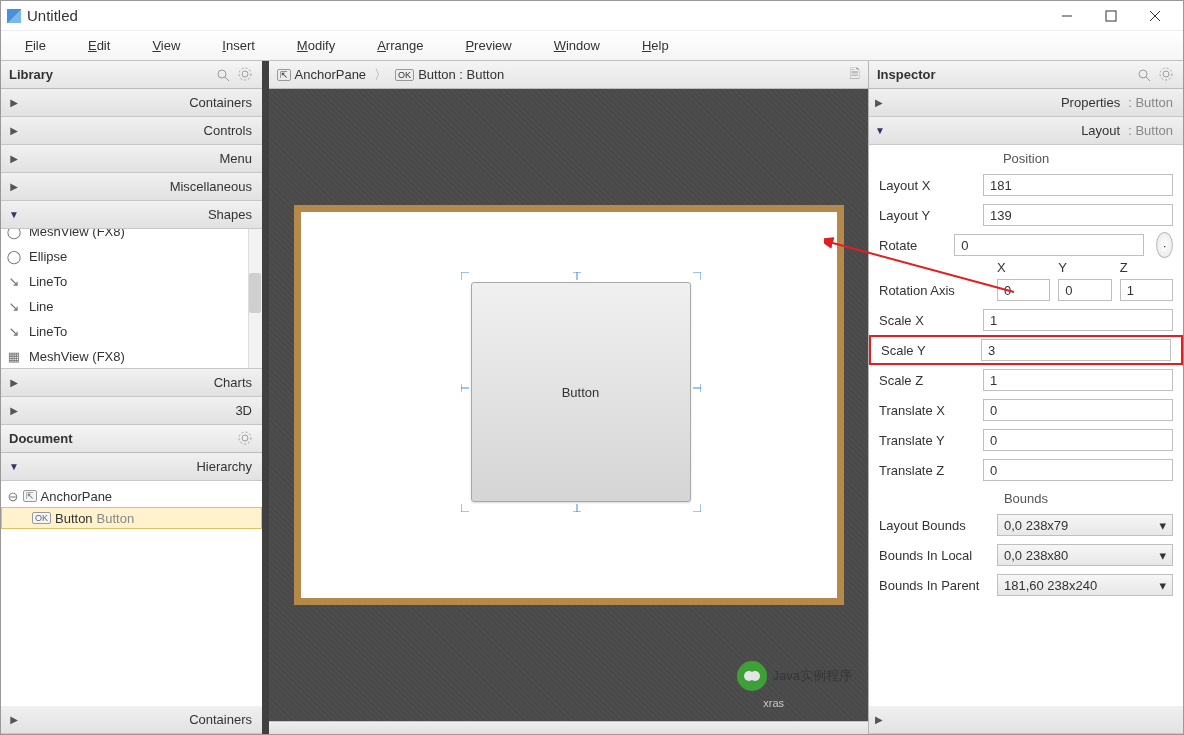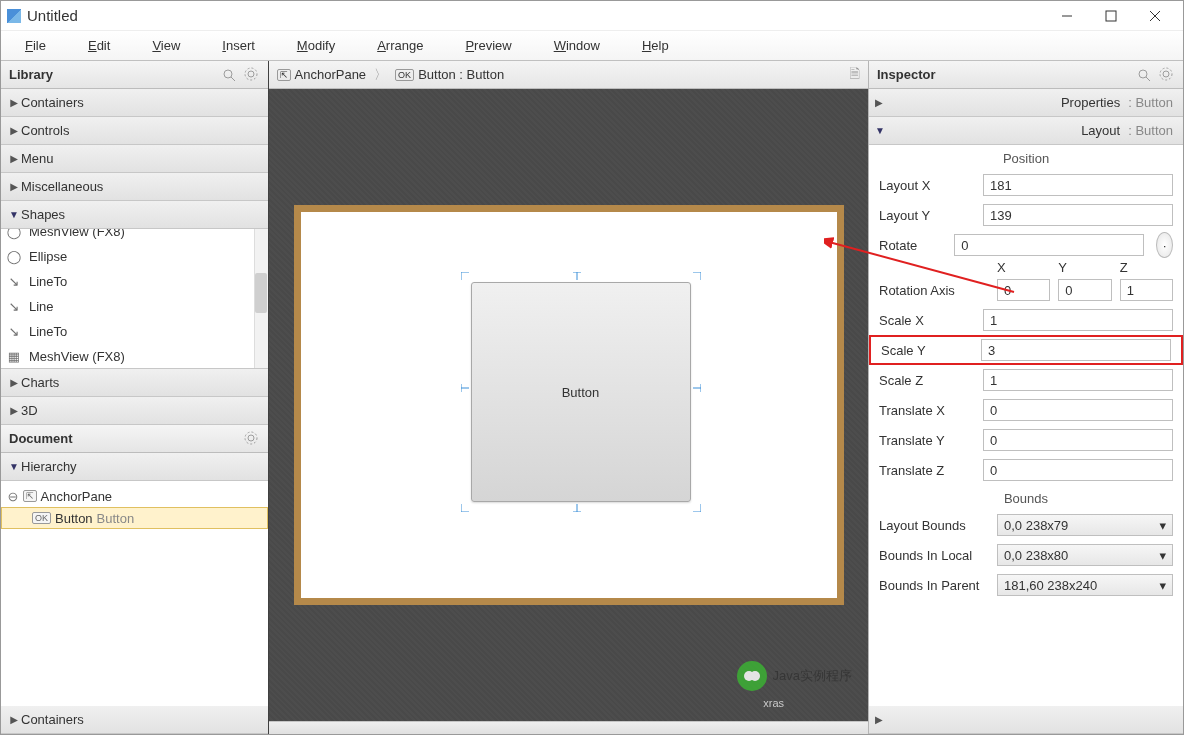--- a/index.html
+++ b/index.html
@@ -6,29 +6,29 @@
 body{width:1184px;height:735px;background:#fff;display:flex;flex-direction:column;overflow:hidden;border:1px solid #999}
 .titlebar{height:30px;display:flex;align-items:center;padding:0 6px;background:#fff;border-bottom:1px solid #eee}
 .titlebar .ticon{width:14px;height:14px;background:linear-gradient(135deg,#4a90d9 50%,#7ab8e8 50%);margin-right:6px}
 .titlebar .title{flex:1;font-size:15px}
 .winbtn{width:44px;height:28px;display:flex;align-items:center;justify-content:center}
 .winbtn svg{stroke:#333;stroke-width:1}
 .menubar{height:30px;display:flex;align-items:center;padding:0 10px;gap:14px;background:linear-gradient(#fff,#f5f5f5);border-bottom:1px solid #c0c0c0}
 .menubar span{padding:4px 14px}
 .menubar span u{text-decoration:underline}
 .main{flex:1;display:flex;min-height:0}
-.panel-left{width:268px;display:flex;flex-direction:column;border-right:1px solid #404040;background:#ececec}
+.panel-left{width:268px;display:flex;flex-direction:column;border-right:7px solid #404040;background:#ececec}
 .panel-right{width:315px;display:flex;flex-direction:column;border-left:1px solid #b5b5b5;background:#ececec}
 .panel-head{height:28px;display:flex;align-items:center;padding:0 8px;background:linear-gradient(#f5f5f5,#e5e5e5);border-bottom:1px solid #bcbcbc;font-weight:600;gap:6px}
 .panel-head .spacer{flex:1}
 .search-slot{width:18px;height:18px;display:flex;align-items:center;justify-content:center;opacity:.6}
 .gear{width:16px;height:16px;opacity:.6}
 .section{height:28px;display:flex;align-items:center;padding:0 10px 0 6px;background:linear-gradient(#f0f0f0,#e2e2e2);border-bottom:1px solid #c7c7c7}
 .section .arrow{width:14px;text-align:center;color:#555;font-size:10px}
-.section .label{flex:1;color:#333}
+.section .label{flex:1;text-align:right;color:#333}
 .section.open .arrow{color:#336}
 .shapes-list{flex:1;background:#fff;overflow:hidden;position:relative;border-bottom:1px solid #c7c7c7}
 .shapes-list .row{display:flex;align-items:center;height:25px;padding:0 6px;gap:8px}
 .shapes-list .row .ic{width:14px;height:14px;display:flex;align-items:center;justify-content:center;opacity:.7}
 .shapes-list .scrollbar{position:absolute;right:0;top:0;width:14px;height:100%;background:#f2f2f2;border-left:1px solid #ddd}
 .shapes-list .thumb{position:absolute;right:1px;top:44px;width:12px;height:40px;background:#cfcfcf;border-radius:2px}
 .tree{background:#fff;padding:4px 0}
 .tree .trow{display:flex;align-items:center;height:22px;padding:0 6px;gap:4px}
 .tree .trow.sel{background:#fff2cc;border:1px solid #e0c060}
 .tree .badge{display:inline-block;padding:0 2px;border:1px solid #999;font-size:9px;border-radius:2px;color:#666;background:#f5f5f5}

